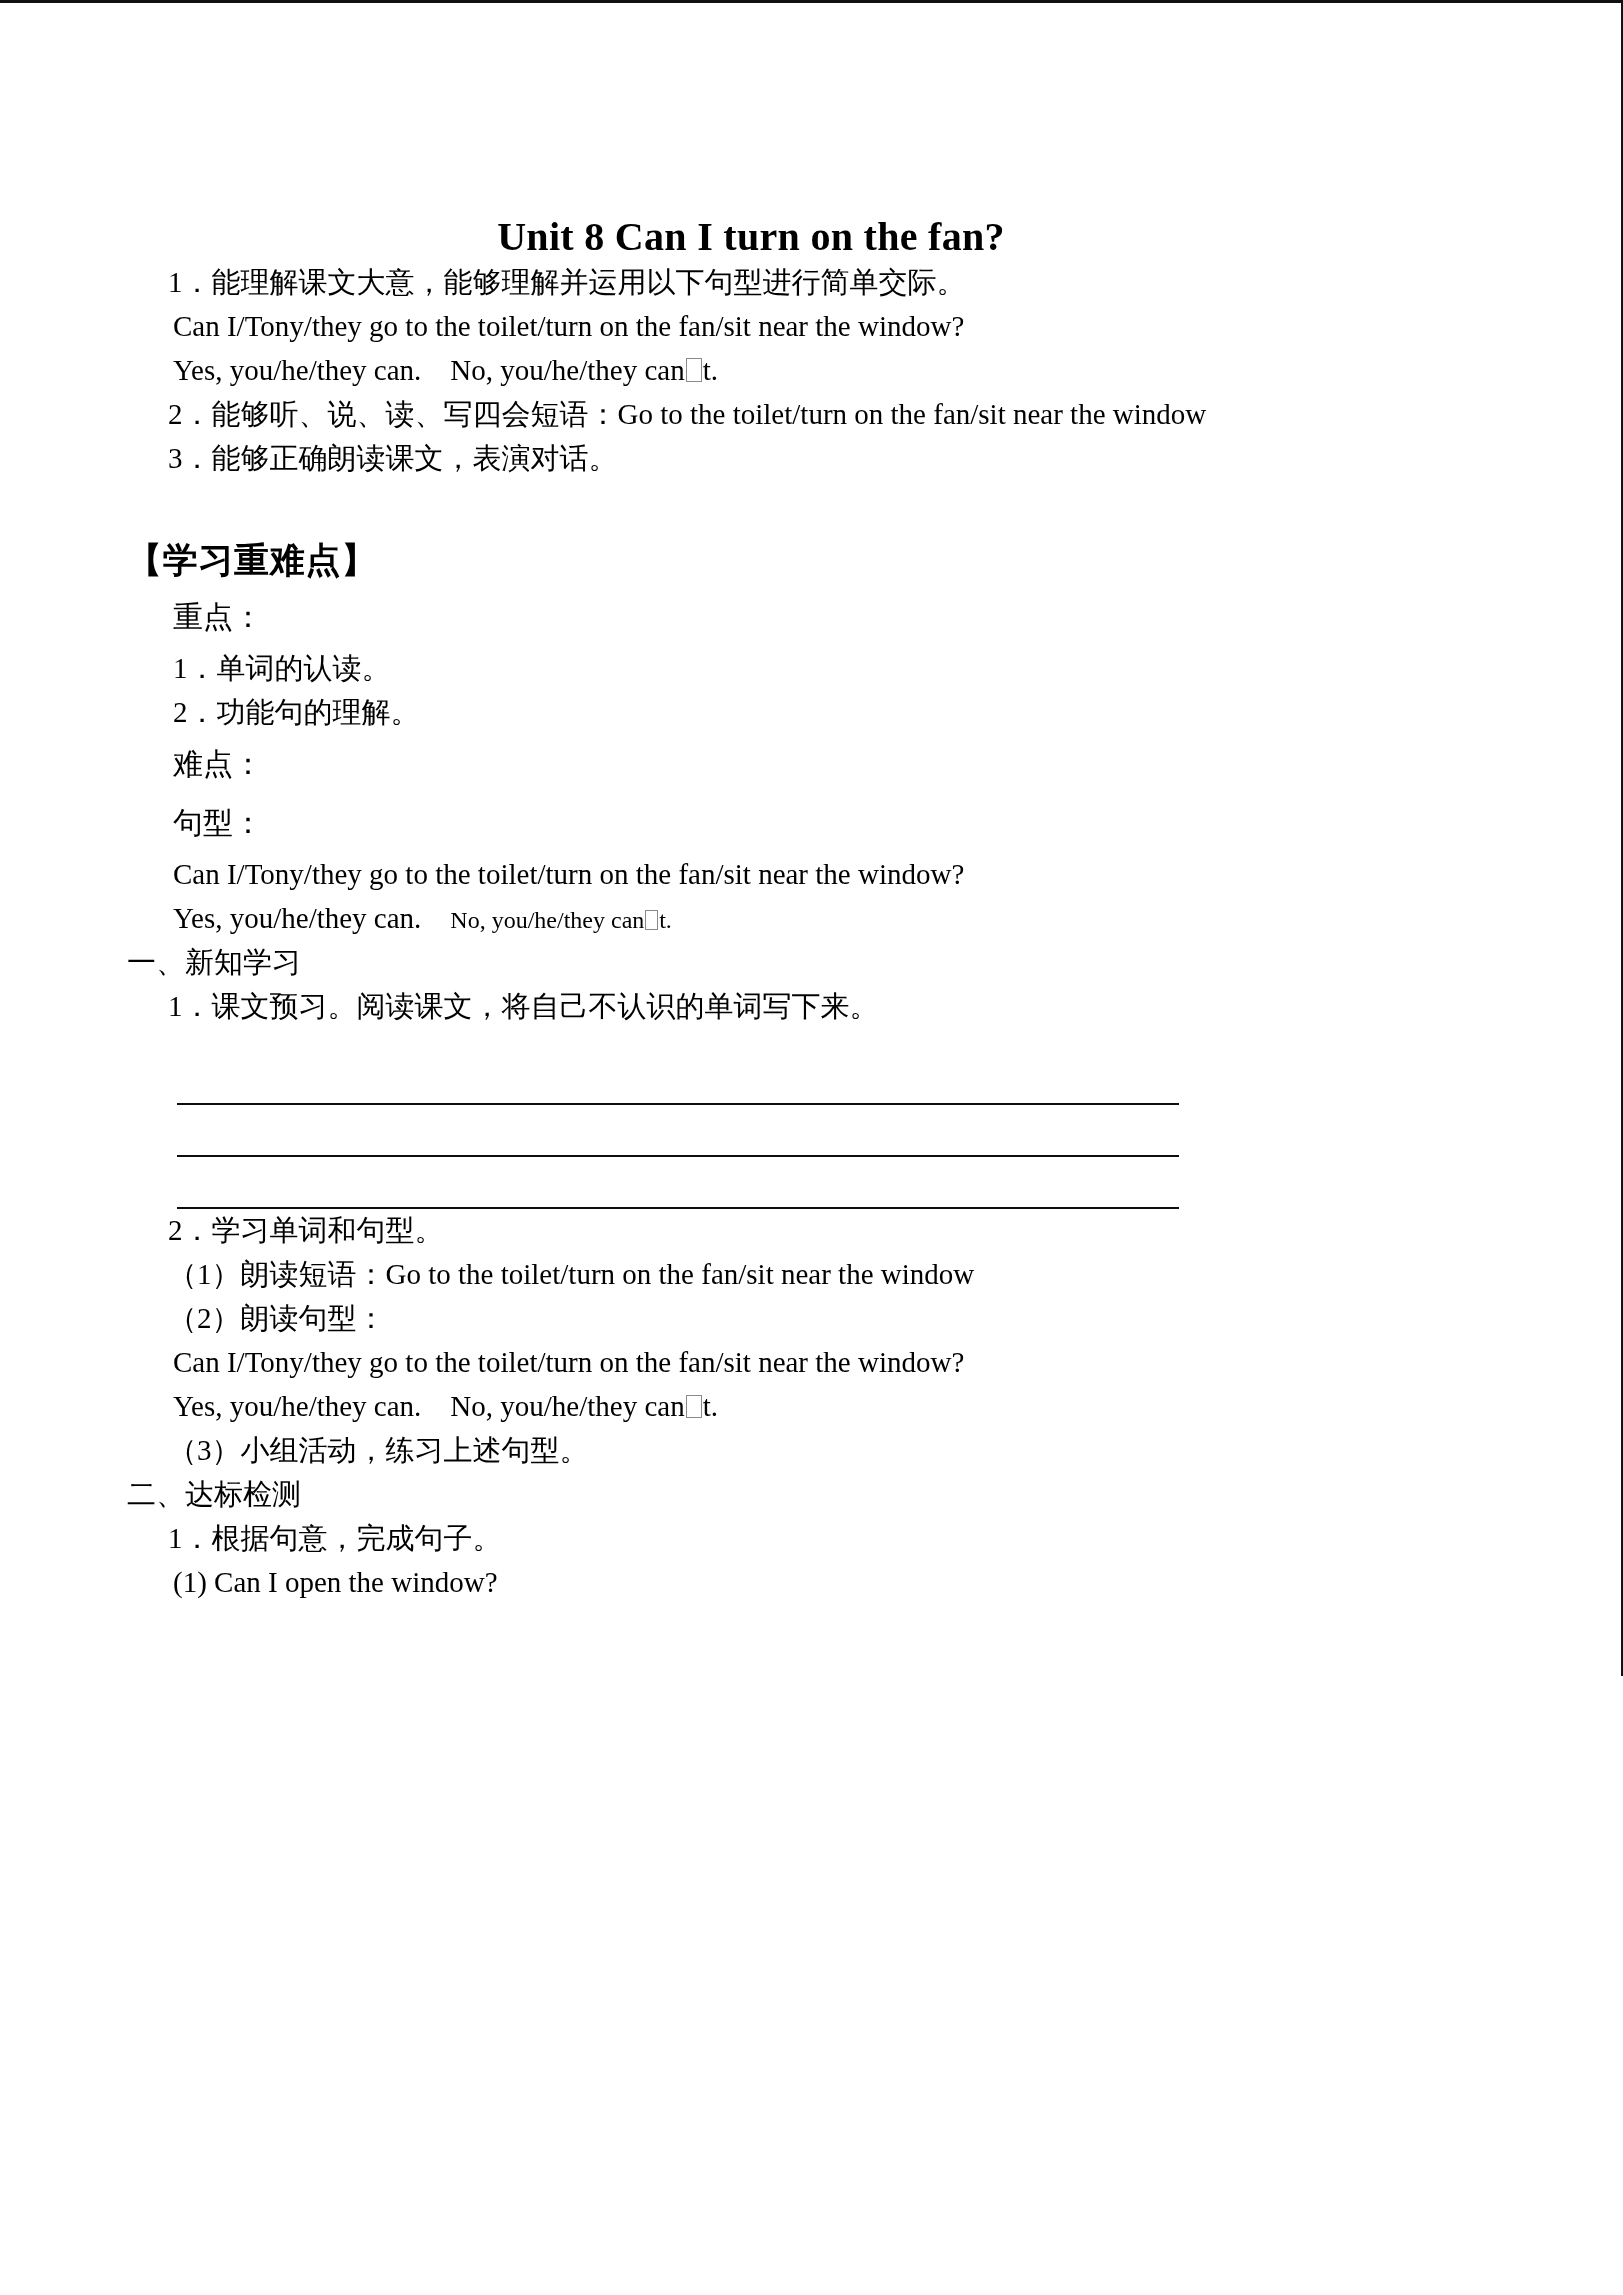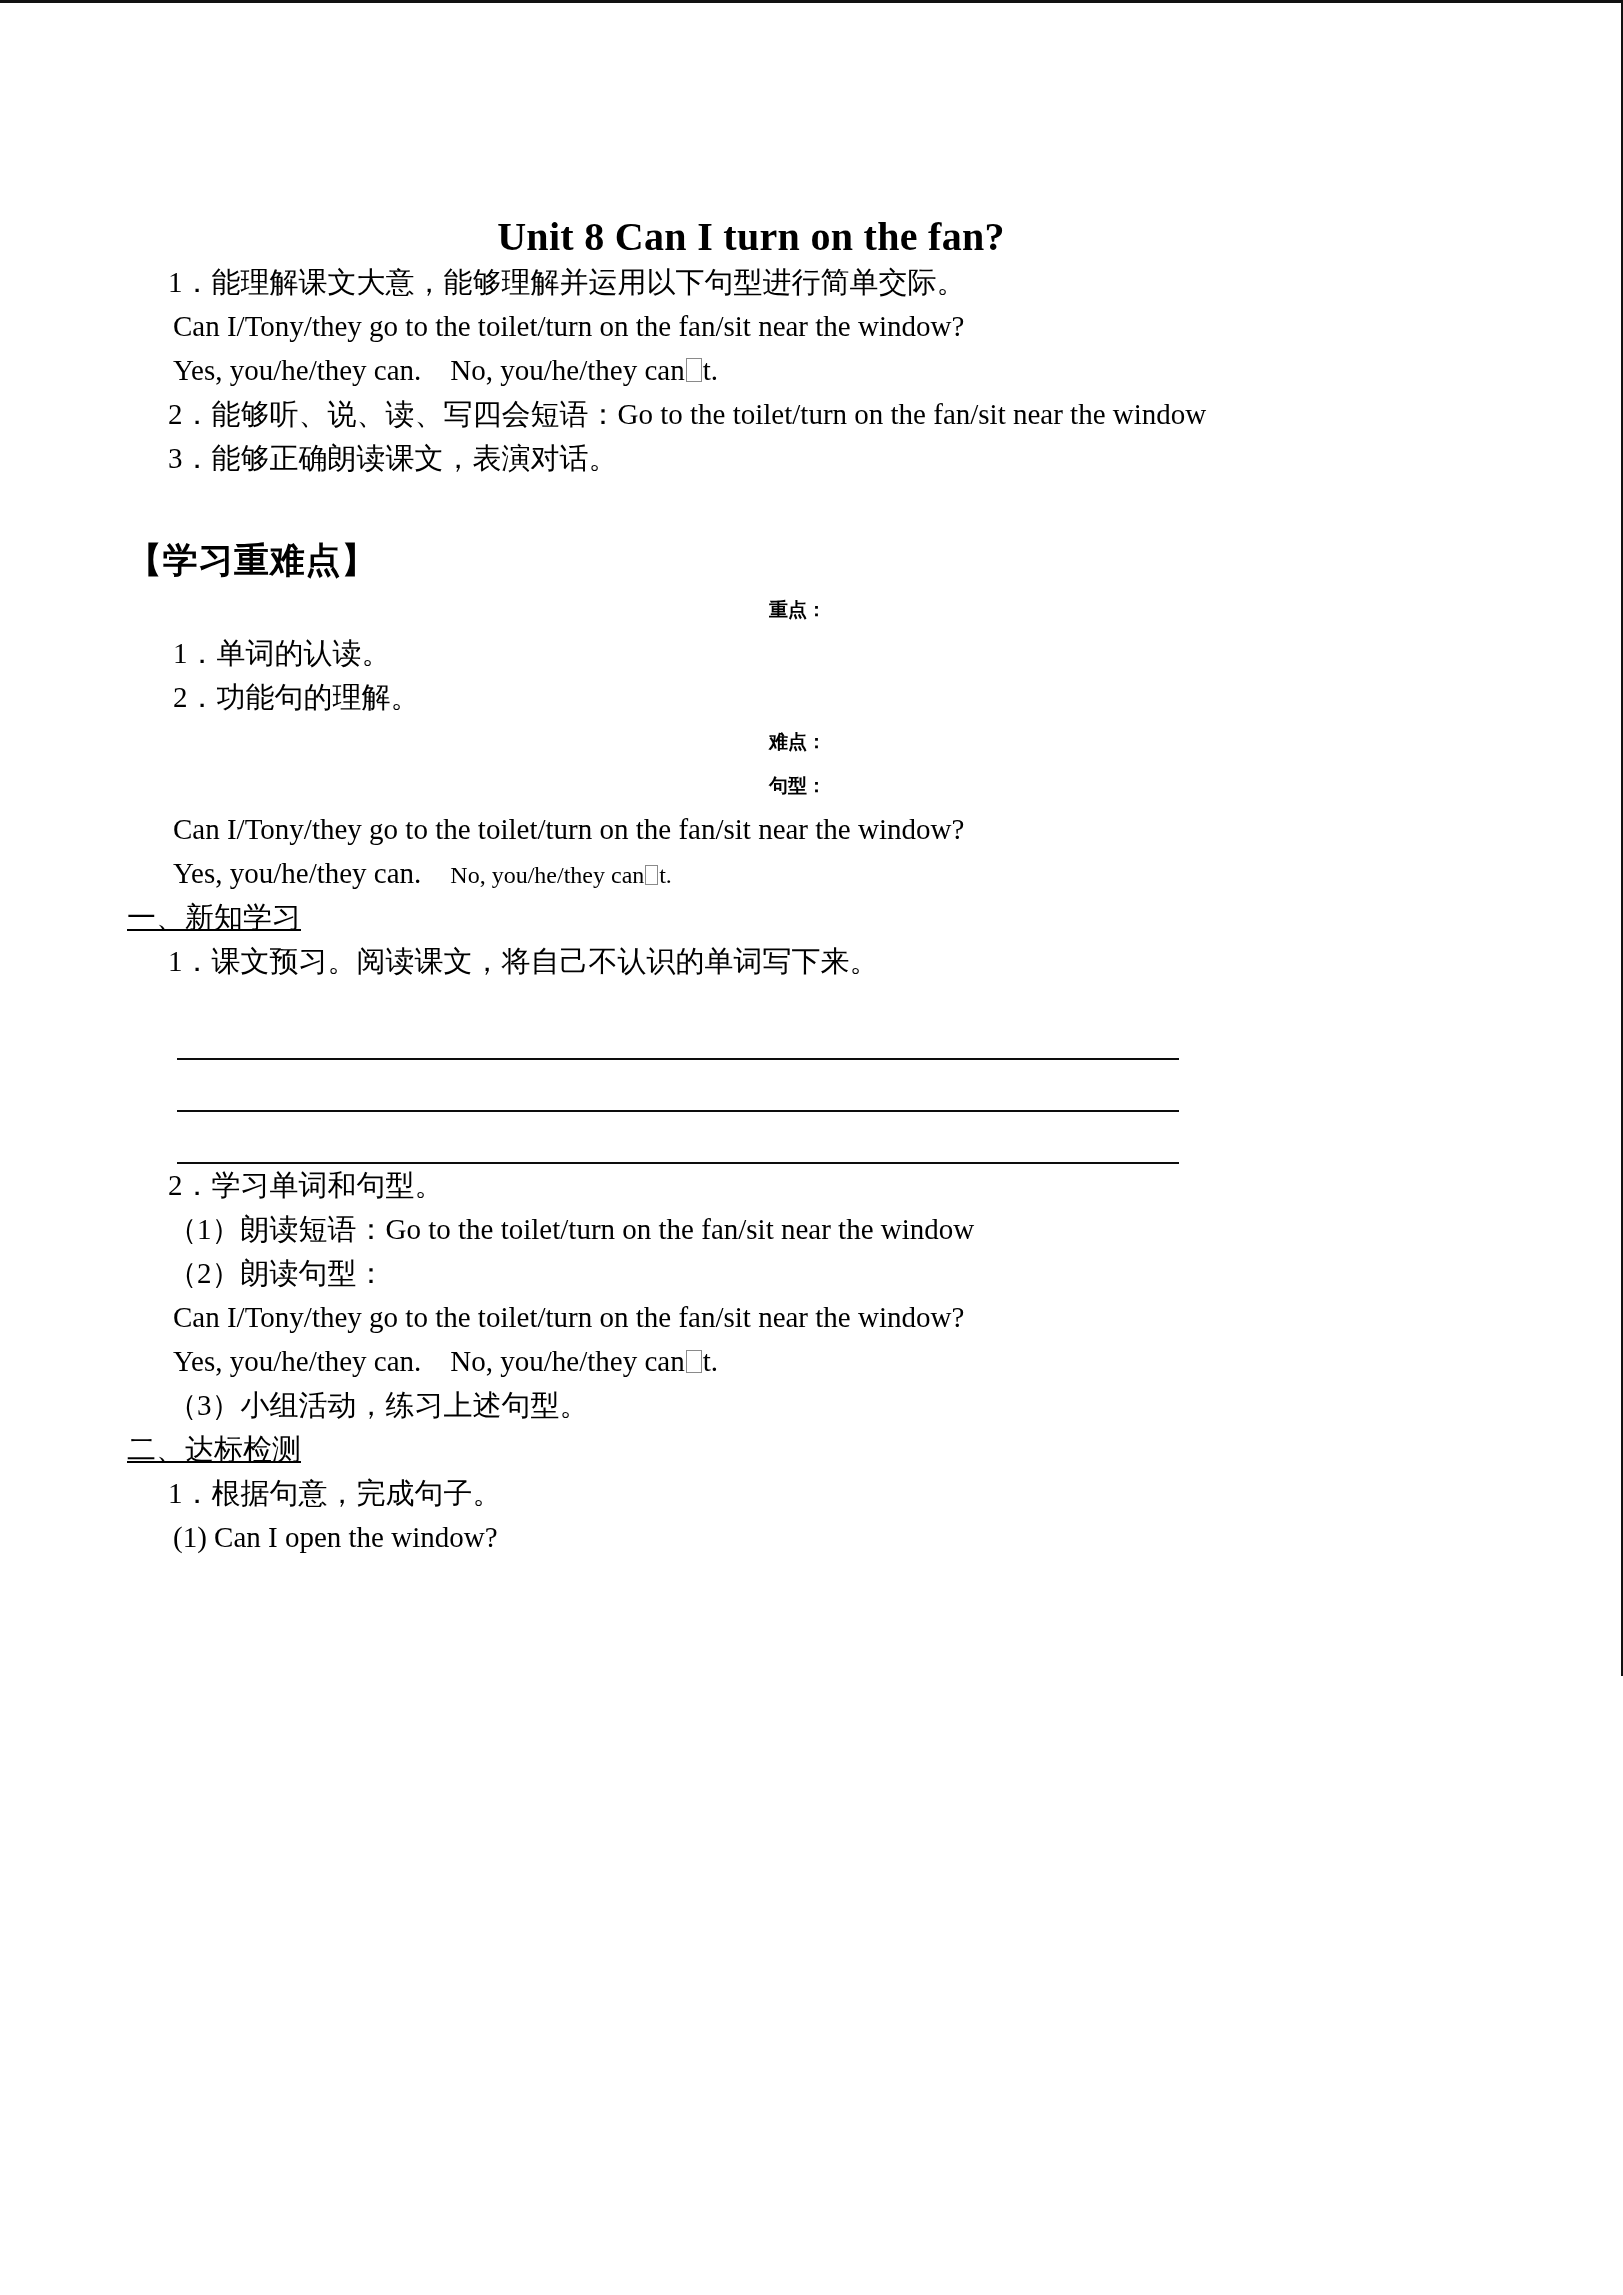--- a/index.html
+++ b/index.html
@@ -51,30 +51,29 @@
 
   
   .line {
     font-size: 29px;
     line-height: 1.0;
     margin: 0;
     padding: 7.5px 0;
     white-space: pre-wrap;
   }
 
-  .ind-0  { padding-left: 0px; text-decoration: underline; }
+  .ind-0  { padding-left: 0px; }
   .ind-1  { padding-left: 41px; }
   .ind-2  { padding-left: 46px; }
 
   .sub-head {
-    font-weight: bold;
-    font-size: 19px;
+    font-weight: normal;
+    font-size: 30px;
     margin: 0;
     padding: 8.9px 0 8.9px 46px;
-    text-align: center;
   }
 
   .small-en {
     font-size: 24px;
   }
 
   .tofu {
     display: inline-block;
     width: 0.56em;
     height: 0.80em;

